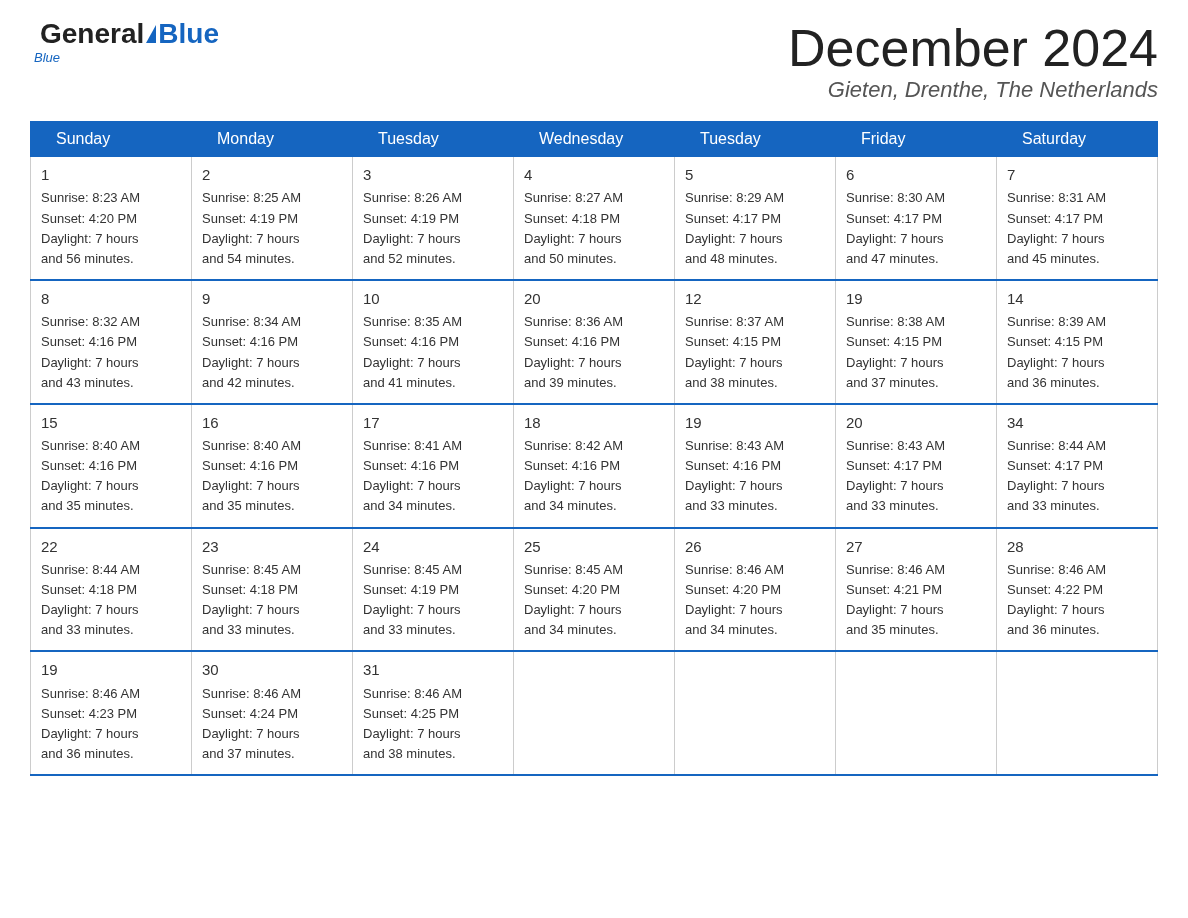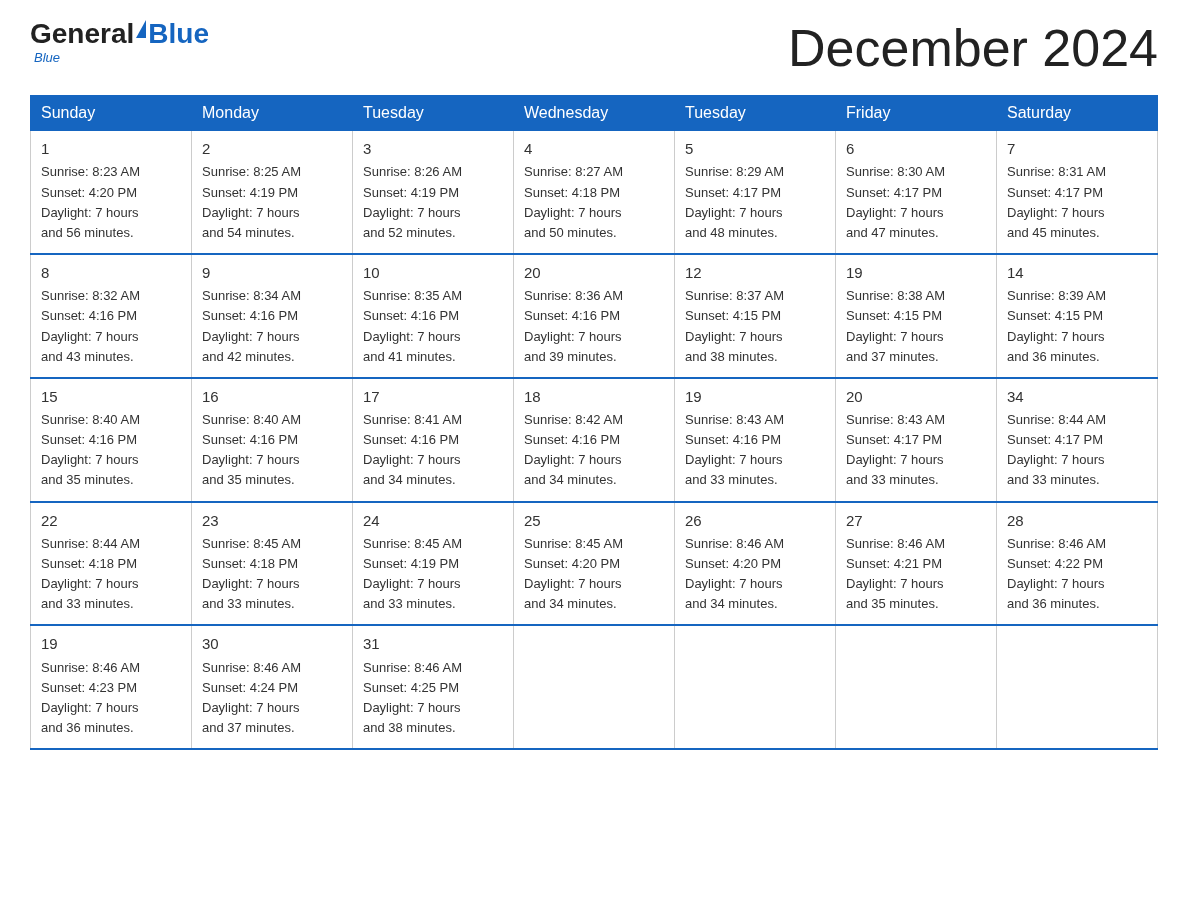--- a/index.html
+++ b/index.html
@@ -17,24 +17,26 @@
       align-items: flex-start;
       margin-bottom: 18px;
     }
     .logo {
       display: flex;
       flex-direction: column;
       align-items: flex-start;
     }
     .logo-text {
       display: flex;
+      align-items: center;
       font-size: 28px;
       font-weight: bold;
       color: #222;
       line-height: 1;
+      margin-left: 10px;
     }
     .logo-general { color: #222; }
     .logo-blue { color: #1565c0; }
     .logo-triangle {
       width: 0; height: 0;
       border-left: 10px solid transparent;
       border-right: 0px solid transparent;
       border-bottom: 18px solid #1565c0;
       margin: 0 2px;
       display: inline-block;
@@ -65,21 +67,21 @@
     table {
       width: 100%;
       border-collapse: collapse;
       table-layout: fixed;
     }
     thead th {
       background-color: #1565c0;
       color: #fff;
       font-size: 16px;
       font-weight: normal;
-      padding: 8px 10px;
+      padding: 8px 25px;
       text-align: left;
       border: 1px solid #1565c0;
     }
     tbody td {
       vertical-align: top;
       padding: 6px 10px 10px 10px;
       border: 1px solid #ccc;
       font-size: 13px;
       line-height: 1.55;
       min-height: 100px;
@@ -105,20 +107,21 @@
   <div class="logo">
     <div class="logo-text">
       <span class="logo-general">General</span>
       <span class="logo-triangle"></span>
       <span class="logo-blue">Blue</span>
     </div>
     <div class="logo-subtitle">Blue</div>
   </div>
   <div class="title-block">
     <div class="month-year">December 2024</div>
+    <div class="location">Gieten, Drenthe, The Netherlands</div>
   </div>
 </div>
 
 <table>
   <thead>
     <tr>
     <th>Sunday</th>
         <th>Monday</th>
         <th>Tuesday</th>
         <th>Wednesday</th>

